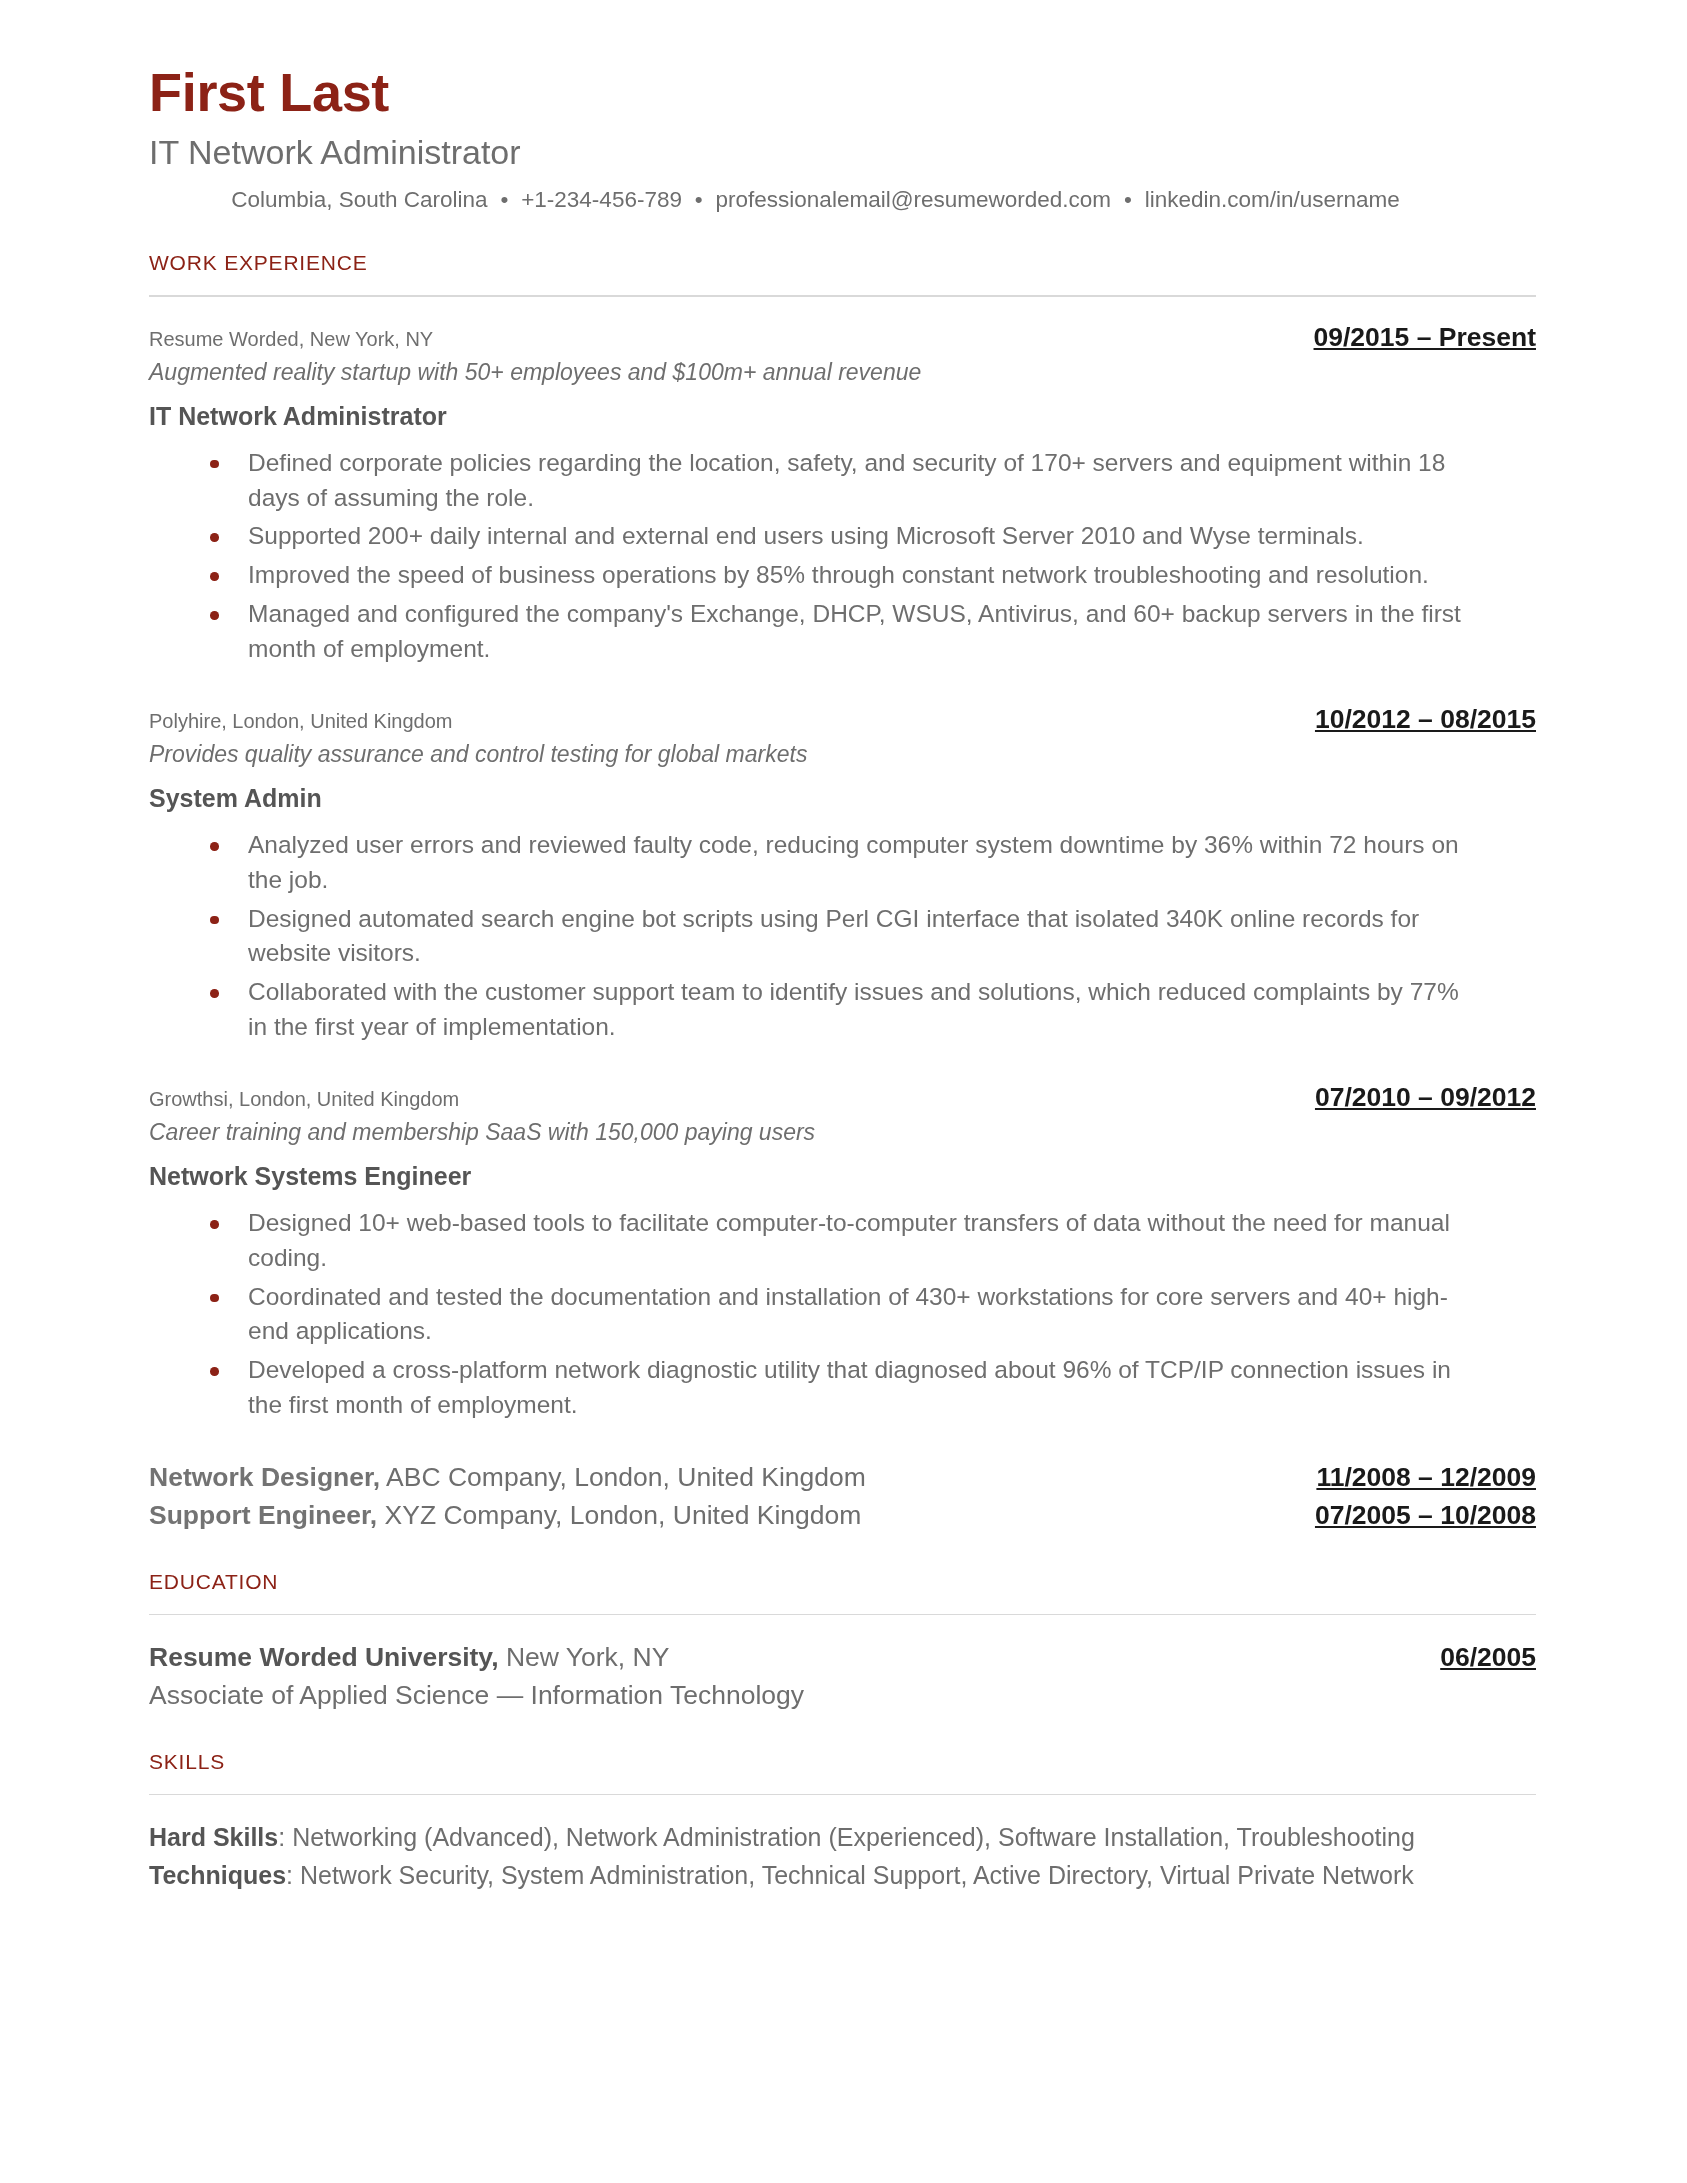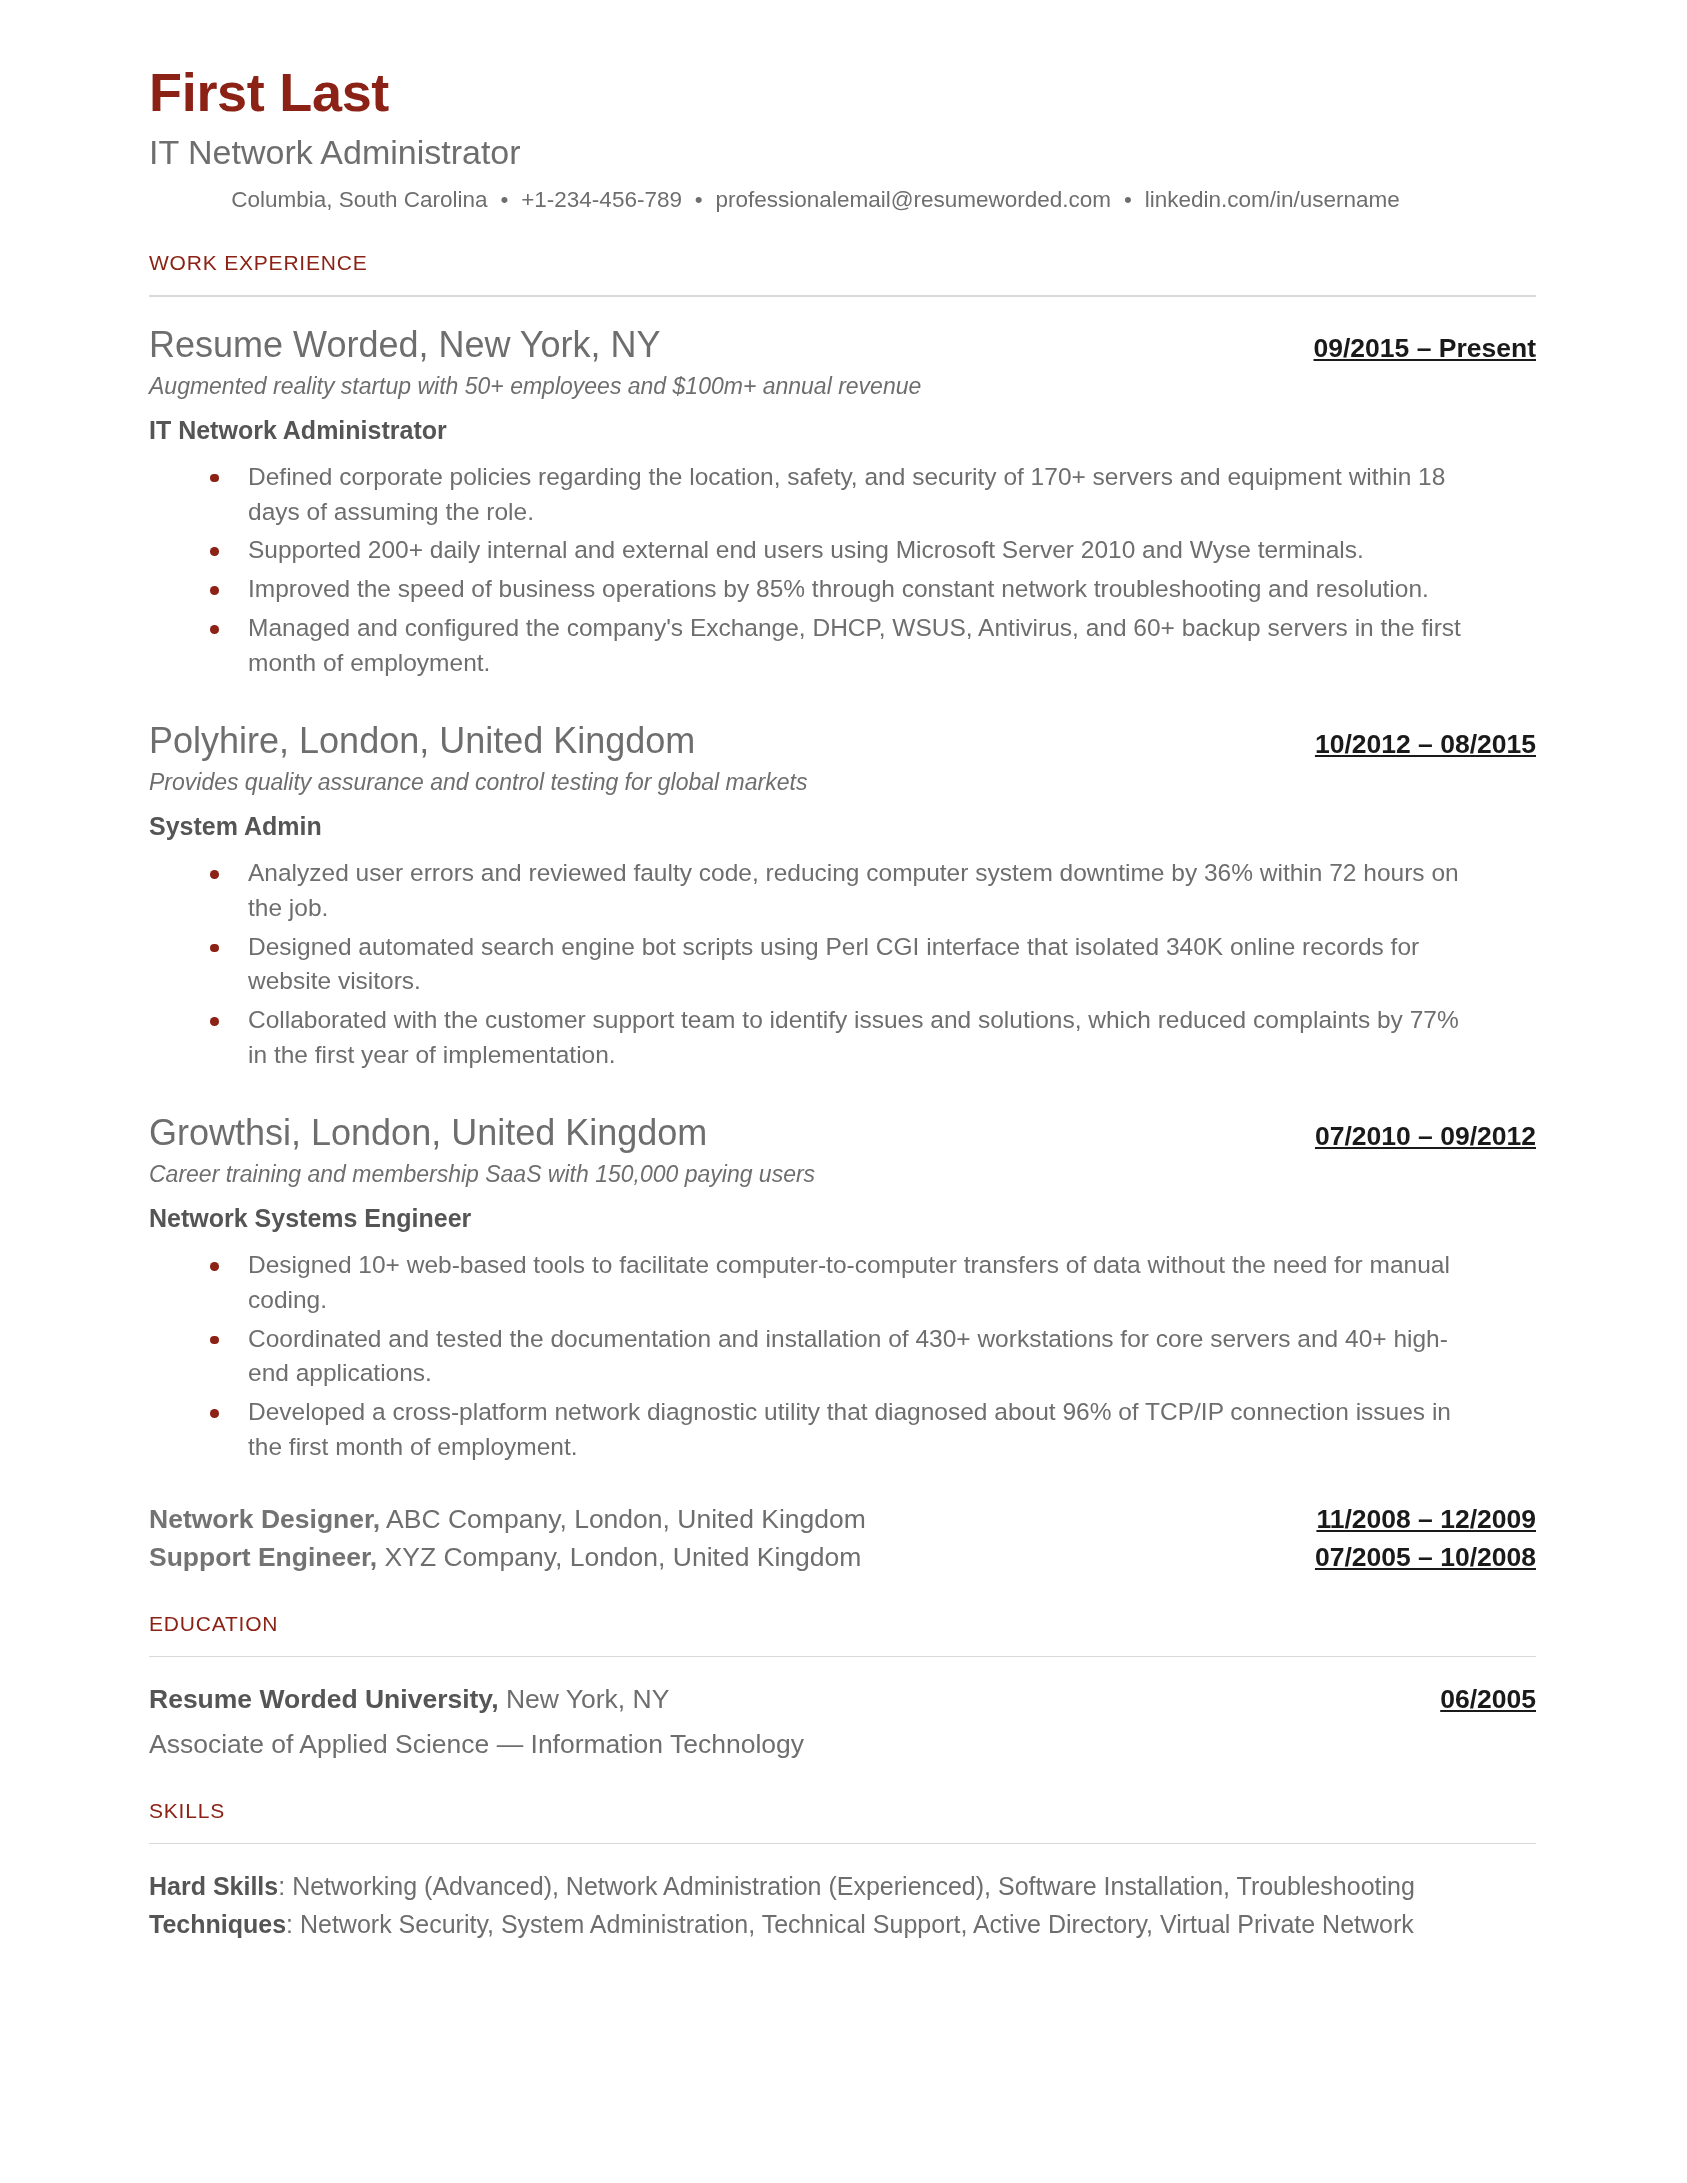--- a/index.html
+++ b/index.html
@@ -75,21 +75,21 @@
   .entry:last-child {
     margin-bottom: 0;
   }
   .entry-row {
     display: flex;
     align-items: baseline;
     justify-content: space-between;
     width: 1387px;
   }
   .company {
-    font-size: 36px;
+    font-size: 20px;
     color: #6e6e6e;
     line-height: 1.25;
   }
   .dates {
     font-size: 26.5px;
     color: #1a1a1a;
     font-weight: bold;
     white-space: nowrap;
     text-align: right;
     text-decoration: underline;
@@ -157,21 +157,21 @@
     line-height: 1.3;
   }
   .edu-left b {
     color: #555555;
     font-weight: bold;
   }
   .edu-degree {
     font-size: 26.5px;
     color: #6e6e6e;
     line-height: 1.3;
-    margin-top: 11px;
+    margin-top: 4px;
   }
 
   
   .skill-line {
     font-size: 25px;
     color: #6e6e6e;
     line-height: 1.42;
     margin-bottom: 2.6px;
   }
   .skill-line b {

